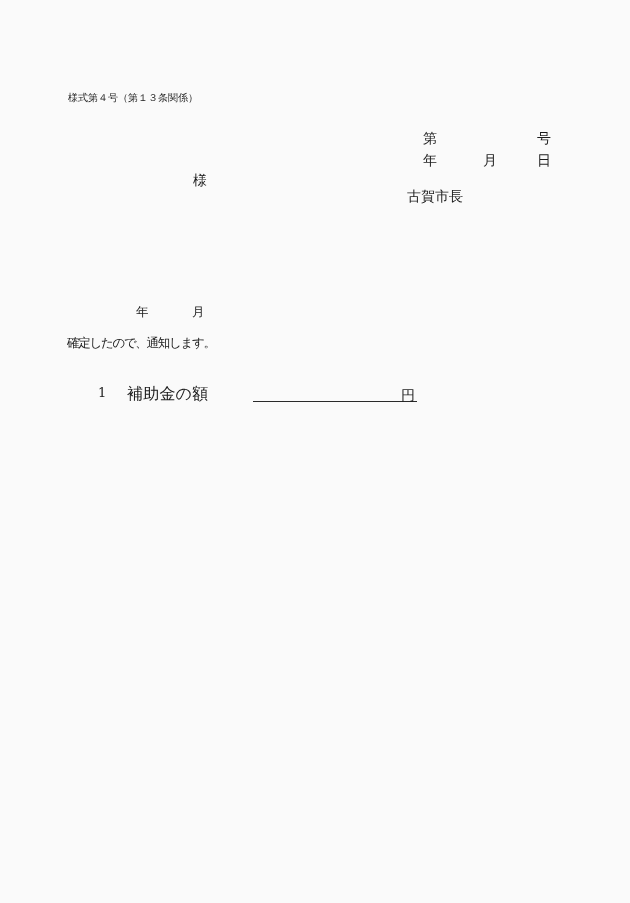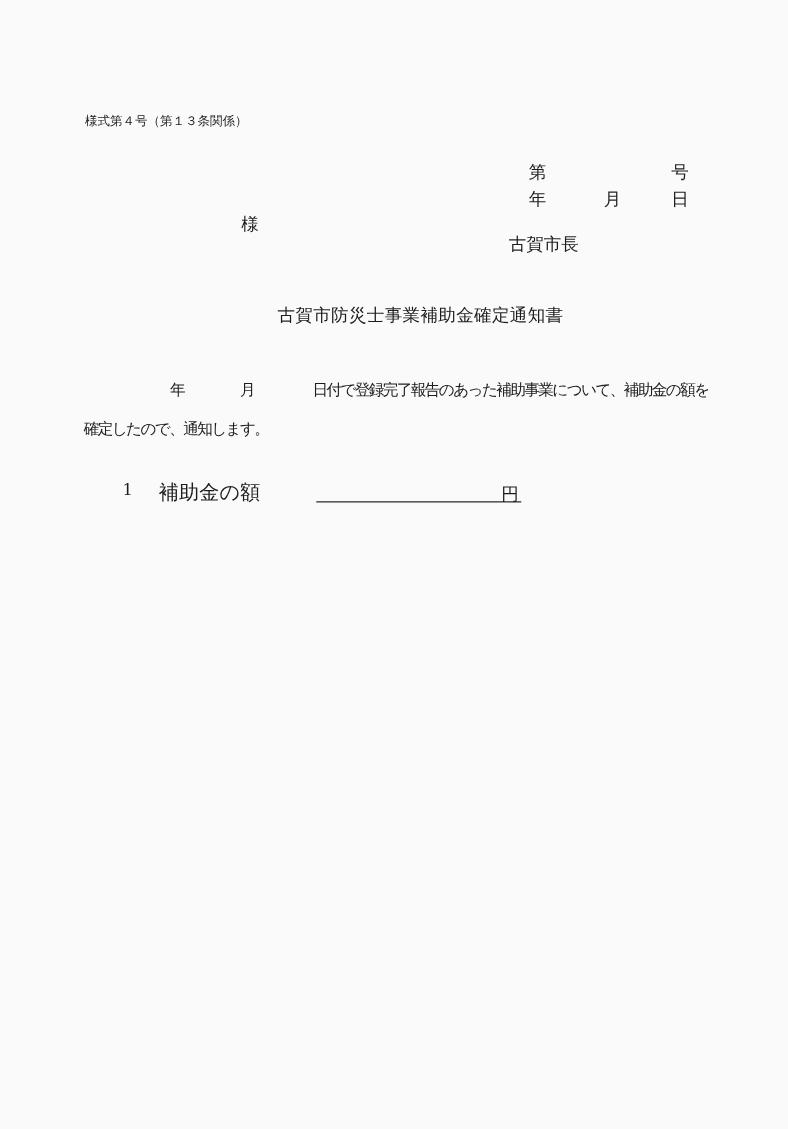--- a/index.html
+++ b/index.html
@@ -78,25 +78,23 @@
   <span class="txt docno-suffix">号</span>
 
   <span class="txt date-year">年</span>
   <span class="txt date-month">月</span>
   <span class="txt date-day">日</span>
 
   <span class="txt addressee">様</span>
 
   <span class="txt sender">古賀市長</span>
 
-  <span class="txt doc-title">古賀市防災士事業補助金確定通知書</span>
 
   <span class="txt body-line body-year">年</span>
   <span class="txt body-line body-month">月</span>
-  <span class="txt body-line body-rest">日付で登録完了報告のあった補助事業について、補助金の額を</span>
   <span class="txt body-line body-line2">確定したので、通知します。</span>
 
   <span class="txt item-number">1</span>
   <span class="txt item-label">補助金の額</span>
 
   <div class="amount-field">
     <span class="amount-unit">円</span>
   </div>
 
 </div>

